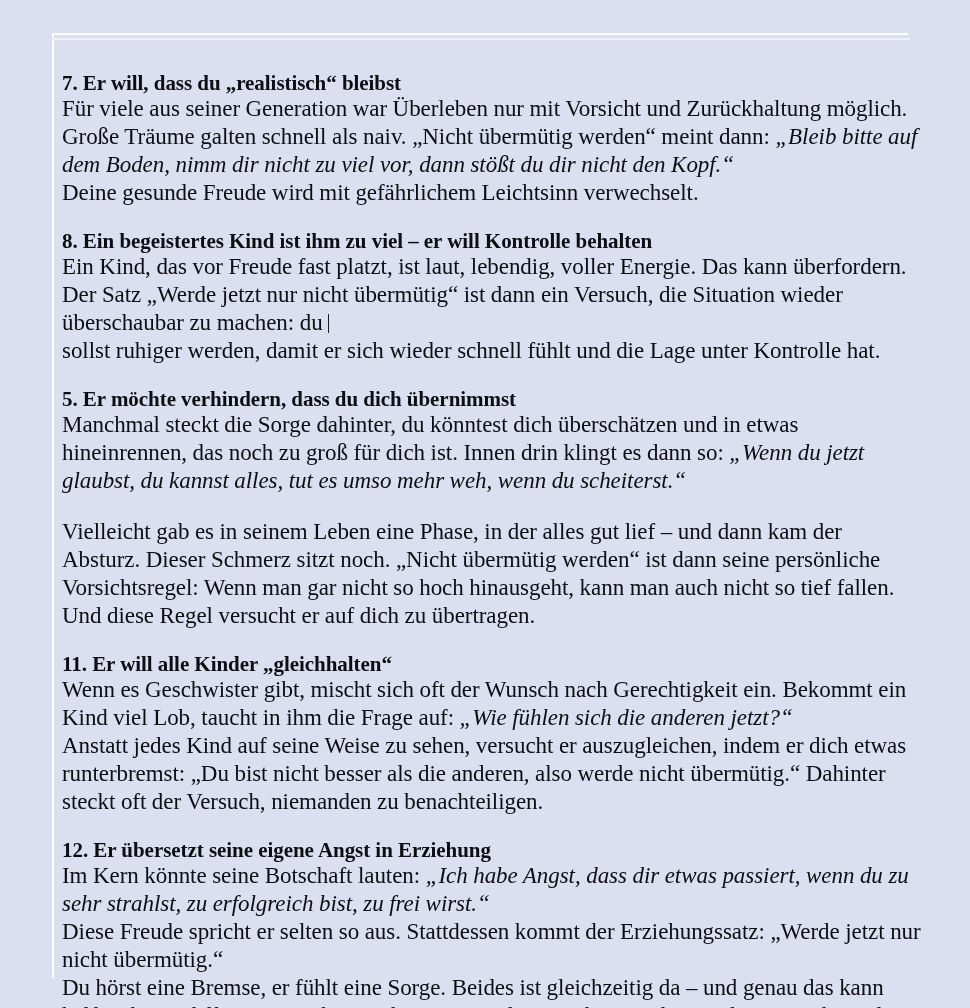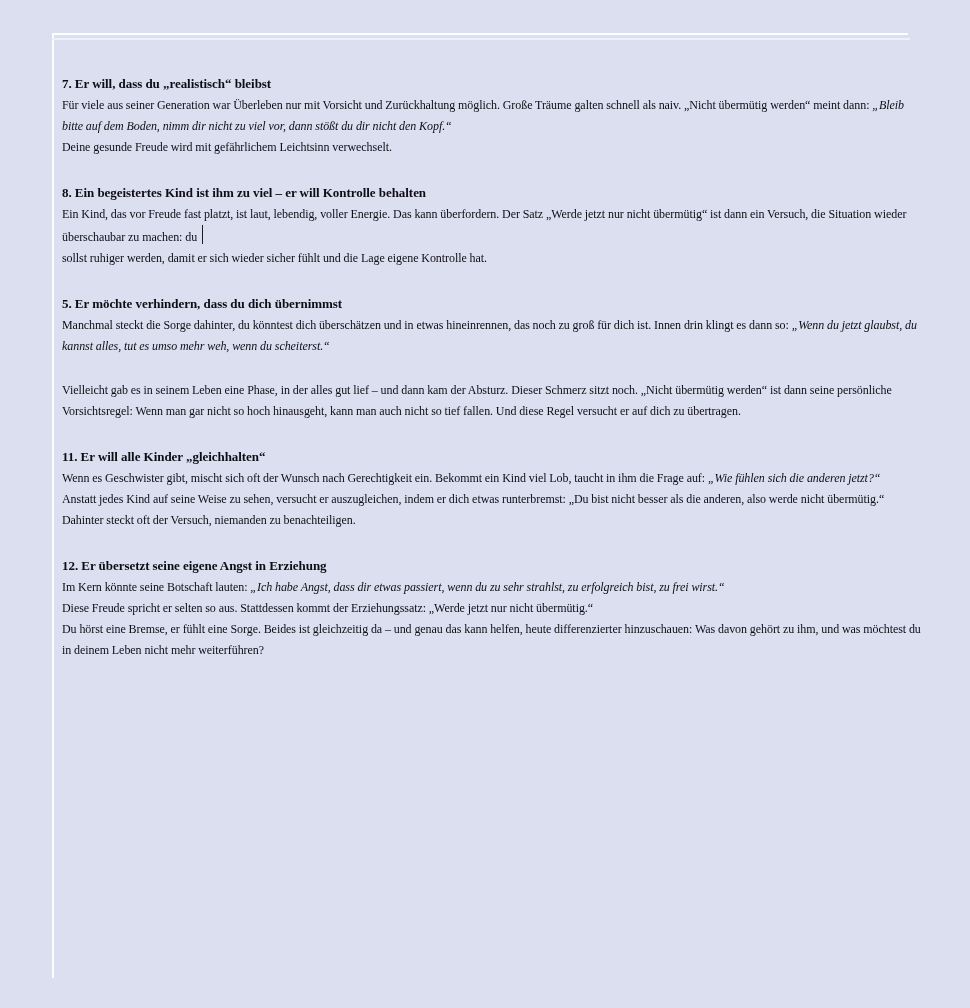--- a/index.html
+++ b/index.html
@@ -45,28 +45,28 @@
     width: 860px;
   }
 
   .section {
     margin: 0 0 23px 0;
   }
   .section:last-child { margin-bottom: 16px; }
 
   .sec-heading {
     font-weight: bold;
-    font-size: 13px;
+    font-size: 21px;
     line-height: 23px;
     letter-spacing: -0.05px;
   }
 
   .sec-para {
-    font-size: 12px;
-    line-height: 21px;
+    font-size: 23px;
+    line-height: 28px;
     letter-spacing: -0.06px;
     word-spacing: -0.1px;
   }
 
   .it {
     font-style: italic;
   }
 
   
   .caret {
@@ -86,21 +86,21 @@
 <div id="doc-body">
 
   <div class="section">
     <div class="sec-heading">7. Er will, dass du „realistisch“ bleibst</div>
     <div class="sec-para"><span>Für viele aus seiner Generation war Überleben nur mit Vorsicht und Zurückhaltung möglich. Große Träume galten schnell als naiv. „Nicht übermütig werden“ meint dann: </span><span class="it">„Bleib bitte auf dem Boden, nimm dir nicht zu viel vor, dann stößt du dir nicht den Kopf.“</span></div>
     <div class="sec-para">Deine gesunde Freude wird mit gefährlichem Leichtsinn verwechselt.</div>
   </div>
 
   <div class="section">
     <div class="sec-heading">8. Ein begeistertes Kind ist ihm zu viel – er will Kontrolle behalten</div>
-    <div class="sec-para"><span>Ein Kind, das vor Freude fast platzt, ist laut, lebendig, voller Energie. Das kann überfordern. Der Satz „Werde jetzt nur nicht übermütig“ ist dann ein Versuch, die Situation wieder überschaubar zu machen: du</span><span class="caret"></span><br><span>sollst ruhiger werden, damit er sich wieder sicher fühlt und die Lage eigene Kontrolle hat.</span></div>
+    <div class="sec-para"><span>Ein Kind, das vor Freude fast platzt, ist laut, lebendig, voller Energie. Das kann überfordern. Der Satz „Werde jetzt nur nicht übermütig“ ist dann ein Versuch, die Situation wieder überschaubar zu machen: du</span><span class="caret"></span><br><span>sollst ruhiger werden, damit er sich wieder schnell fühlt und die Lage unter Kontrolle hat.</span></div>
   </div>
 
   <div class="section">
     <div class="sec-heading">5. Er möchte verhindern, dass du dich übernimmst</div>
     <div class="sec-para"><span>Manchmal steckt die Sorge dahinter, du könntest dich überschätzen und in etwas hineinrennen, das noch zu groß für dich ist. Innen drin klingt es dann so: </span><span class="it">„Wenn du jetzt glaubst, du kannst alles, tut es umso mehr weh, wenn du scheiterst.“</span></div>
   </div>
 
   <div class="section">
     <div class="sec-para">Vielleicht gab es in seinem Leben eine Phase, in der alles gut lief – und dann kam der Absturz. Dieser Schmerz sitzt noch. „Nicht übermütig werden“ ist dann seine persönliche Vorsichtsregel: Wenn man gar nicht so hoch hinausgeht, kann man auch nicht so tief fallen. Und diese Regel versucht er auf dich zu übertragen.</div>
   </div>

